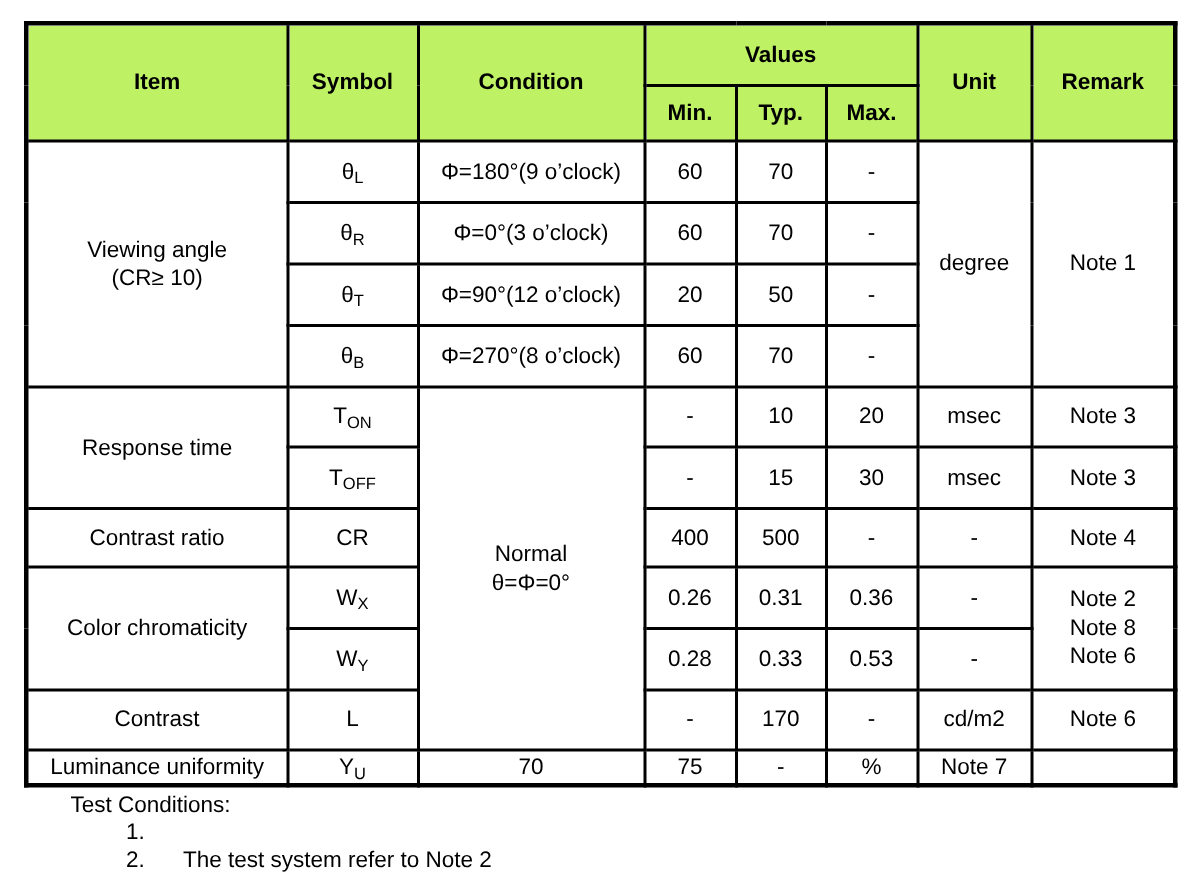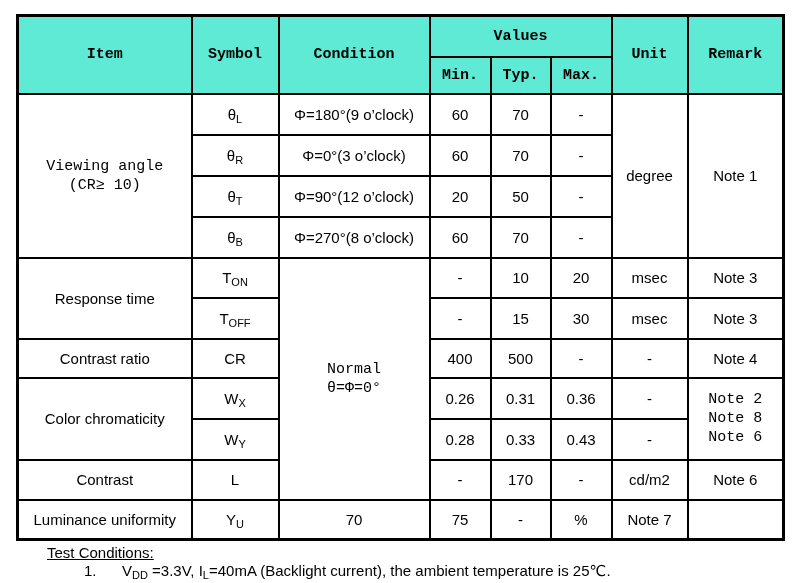--- a/index.html
+++ b/index.html
@@ -21,39 +21,38 @@
   }
   table.spec th, table.spec td {
     border: 2px solid #000;
     padding: 0;
     font-size: 15px;
     text-align: center;
     vertical-align: middle;
     overflow: hidden;
   }
   table.spec th {
-    background: #5eead4;
+    background: #bef264;
     font-weight: bold;
-    font-family: Liberation Mono, monospace;
   }
   td.item-cell   { text-align: left; padding-left: 9px; }
   td.cond-cell   { text-align: left; padding-left: 8px; margin-left: 33px; }
   td.remark-cell { text-align: left; padding-left: 10px; margin-left: 16px; }
   sub.sb {
     font-size: 11px;
     line-height: 0;
     vertical-align: -3px;
   }
-  .two-line div { line-height: 19px; font-family: Liberation Mono, monospace; }
+  .two-line div { line-height: 19px; }
   .footer {
     margin-left: 47px;
     margin-top: 3px;
     font-size: 15px;
   }
-  .tc-title { line-height: 17px; text-decoration: underline; }
+  .tc-title { line-height: 17px; }
   .tc-item {
     display: flex;
     margin-left: 37px;
     line-height: 19px;
   }
   .tc-num { width: 38px; flex: 0 0 38px; }
 </style>
 </head>
 <body>
 
@@ -162,49 +161,48 @@
       <td rowspan="2" class="remark-cell two-line">
         <div>Note 2</div>
         <div>Note 8</div>
         <div>Note 6</div>
       </td>
     </tr>
     <tr style="height:41px">
       <td><span>W</span><sub class="sb">Y</sub></td>
       <td>0.28</td>
       <td>0.33</td>
-      <td>0.43</td>
+      <td>0.53</td>
       <td>-</td>
     </tr>
 
     <tr style="height:40px">
       <td class="item-cell">Contrast</td>
       <td>L</td>
       <td>-</td>
       <td>170</td>
       <td>-</td>
       <td>cd/m2</td>
       <td class="remark-cell">Note 6</td>
     </tr>
 
-    <tr style="height:40px">
+    <tr style="height:24px">
       <td class="item-cell">Luminance uniformity</td>
       <td><span>Y</span><sub class="sb">U</sub></td>
       <td>70</td>
       <td>75</td>
       <td>-</td>
       <td>%</td>
       <td class="remark-cell">Note 7</td>
     </tr>
   </tbody>
 </table>
 
 <div class="footer">
   <div class="tc-title">Test Conditions:</div>
   <div class="tc-item">
     <span class="tc-num">1.</span>
-    <span><span>V</span><sub class="sb">DD</sub><span> =3.3V, I</span><sub class="sb">L</sub><span>=40mA (Backlight current), the ambient temperature is 25℃.</span></span>
   </div>
   <div class="tc-item">
     <span class="tc-num">2.</span>
     <span>The test system refer to Note 2</span>
   </div>
 </div>
 
 </body></html>

